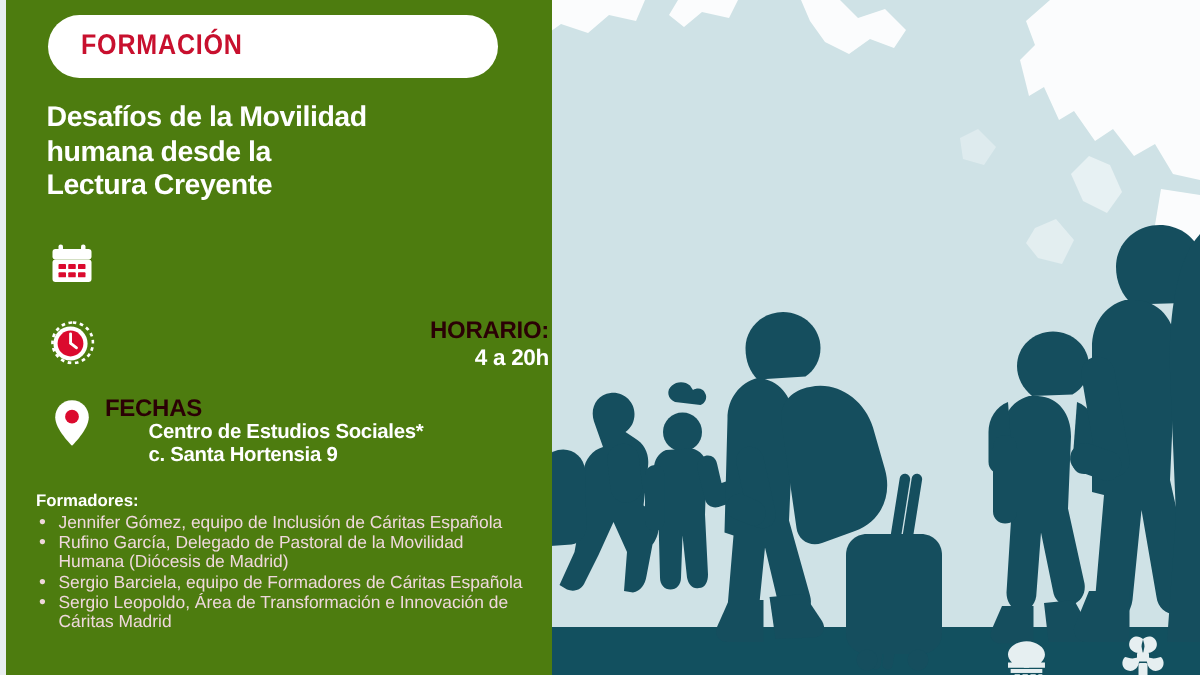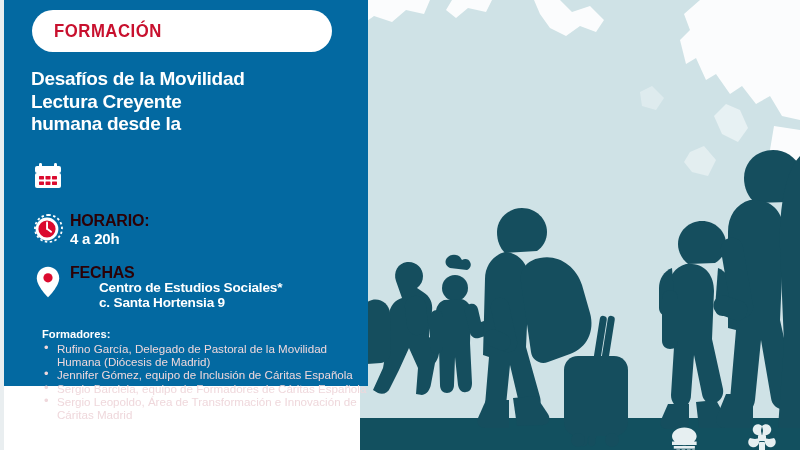--- a/index.html
+++ b/index.html
@@ -24,22 +24,22 @@
     left: 0; top: 0;
     width: 800px; height: 450px;
   }
 
   
   #left-panel {
     position: absolute;
     left: 4px;
     top: 0;
     width: 364px;
-    height: 386px;
-    background: #0369a1;
+    height: 450px;
+    background: #4d7c0f;
     box-sizing: border-box;
     z-index: 5;
   }
   #edge-strip {
     position: absolute;
     left: 0; top: 0;
     width: 4px; height: 450px;
     background: #e9eef0;
     z-index: 6;
   }
@@ -117,27 +117,27 @@
   .info-sub-2 {
     color: #ffffff;
     font-size: 13.6px;
     font-weight: bold;
     line-height: 14.5px;
     letter-spacing: -0.2px;
     margin-left: 29px;
   }
 
   #row-fechas { top: 160px; }
-  #row-horario { top: 212px; }
+  #row-horario { top: 212px; text-align: right; }
   #row-lugar { top: 264px; }
 
   
   #trainers {
     position: absolute;
-    left: 38px;
+    left: 20px;
     top: 328px;
     width: 330px;
     color: #f2dfe2;
   }
   #trainers-title {
     font-size: 11.2px;
     font-weight: bold;
     color: #ffffff;
     line-height: 13px;
     margin-bottom: 1px;
@@ -328,22 +328,22 @@
   <div id="edge-strip"></div>
 
   <div id="left-panel">
 
     <div class="pill">
       <span class="pill-label">FORMACIÓN</span>
     </div>
 
     <div class="title">
       <div>Desafíos de la Movilidad</div>
+      <div>humana desde la</div>
       <div>Lectura Creyente</div>
-      <div>humana desde la</div>
     </div>
 
     <div class="info-row" id="row-fechas">
       <div class="info-icon">
         <svg width="28" height="28" viewBox="0 0 28 28" xmlns="http://www.w3.org/2000/svg">
           <rect x="5" y="1" width="3" height="6" rx="1.4" fill="#ffffff"></rect>
           <rect x="20" y="1" width="3" height="6" rx="1.4" fill="#ffffff"></rect>
           <rect x="1" y="4" width="26" height="7" rx="2" fill="#ffffff"></rect>
           <rect x="1" y="11" width="26" height="15" rx="2" fill="#ffffff"></rect>
           <g fill="#DB0A2E">
@@ -385,21 +385,21 @@
       <div class="info-text">
         <div class="info-head">FECHAS</div>
         <div class="info-sub-2">Centro de Estudios  Sociales*</div>
         <div class="info-sub-2">c. Santa Hortensia 9</div>
       </div>
     </div>
 
     <div id="trainers">
       <div id="trainers-title">Formadores:</div>
       <ul id="trainers-list">
+        <li>Jennifer Gómez, equipo de Inclusión de Cáritas Española</li>
         <li>Rufino García, Delegado de Pastoral de la Movilidad Humana (Diócesis de Madrid)</li>
-        <li>Jennifer Gómez, equipo de Inclusión de Cáritas Española</li>
         <li>Sergio Barciela, equipo de Formadores de Cáritas Española</li>
         <li>Sergio Leopoldo, Área de Transformación e Innovación de Cáritas Madrid</li>
       </ul>
     </div>
 
   </div>
 </div>
 
 </body></html>

